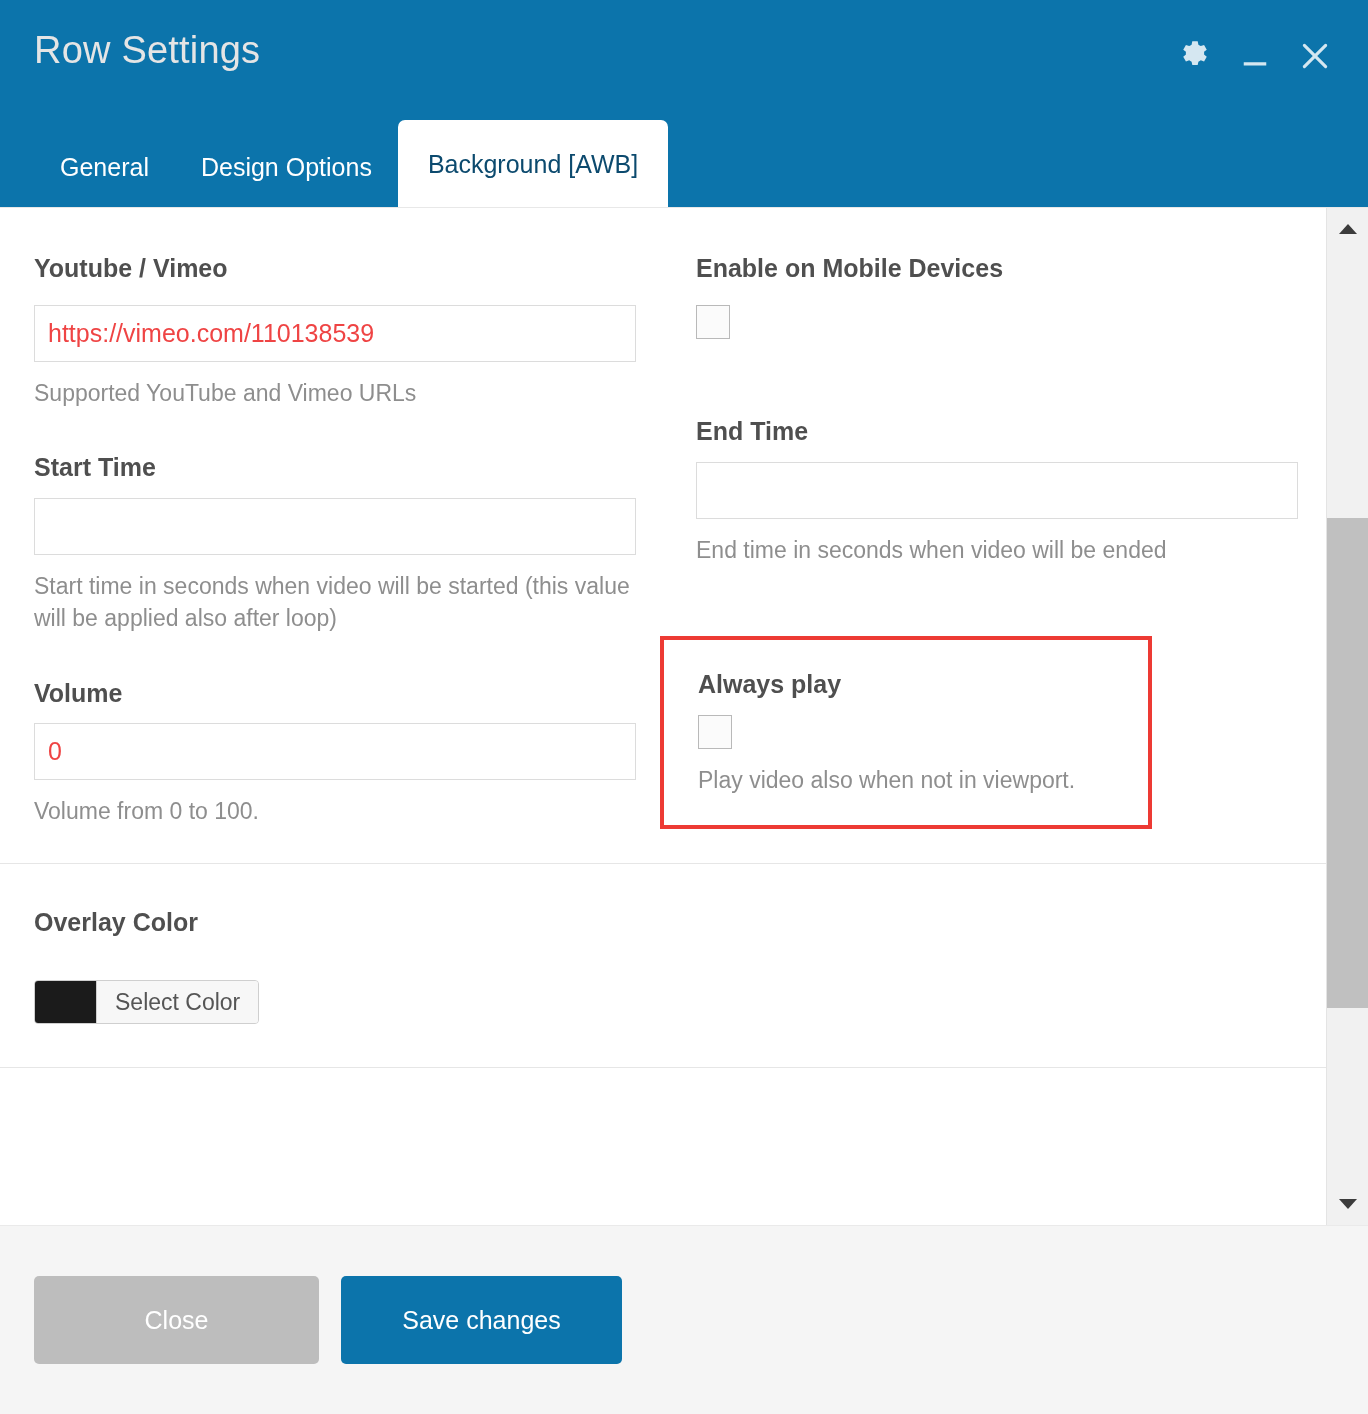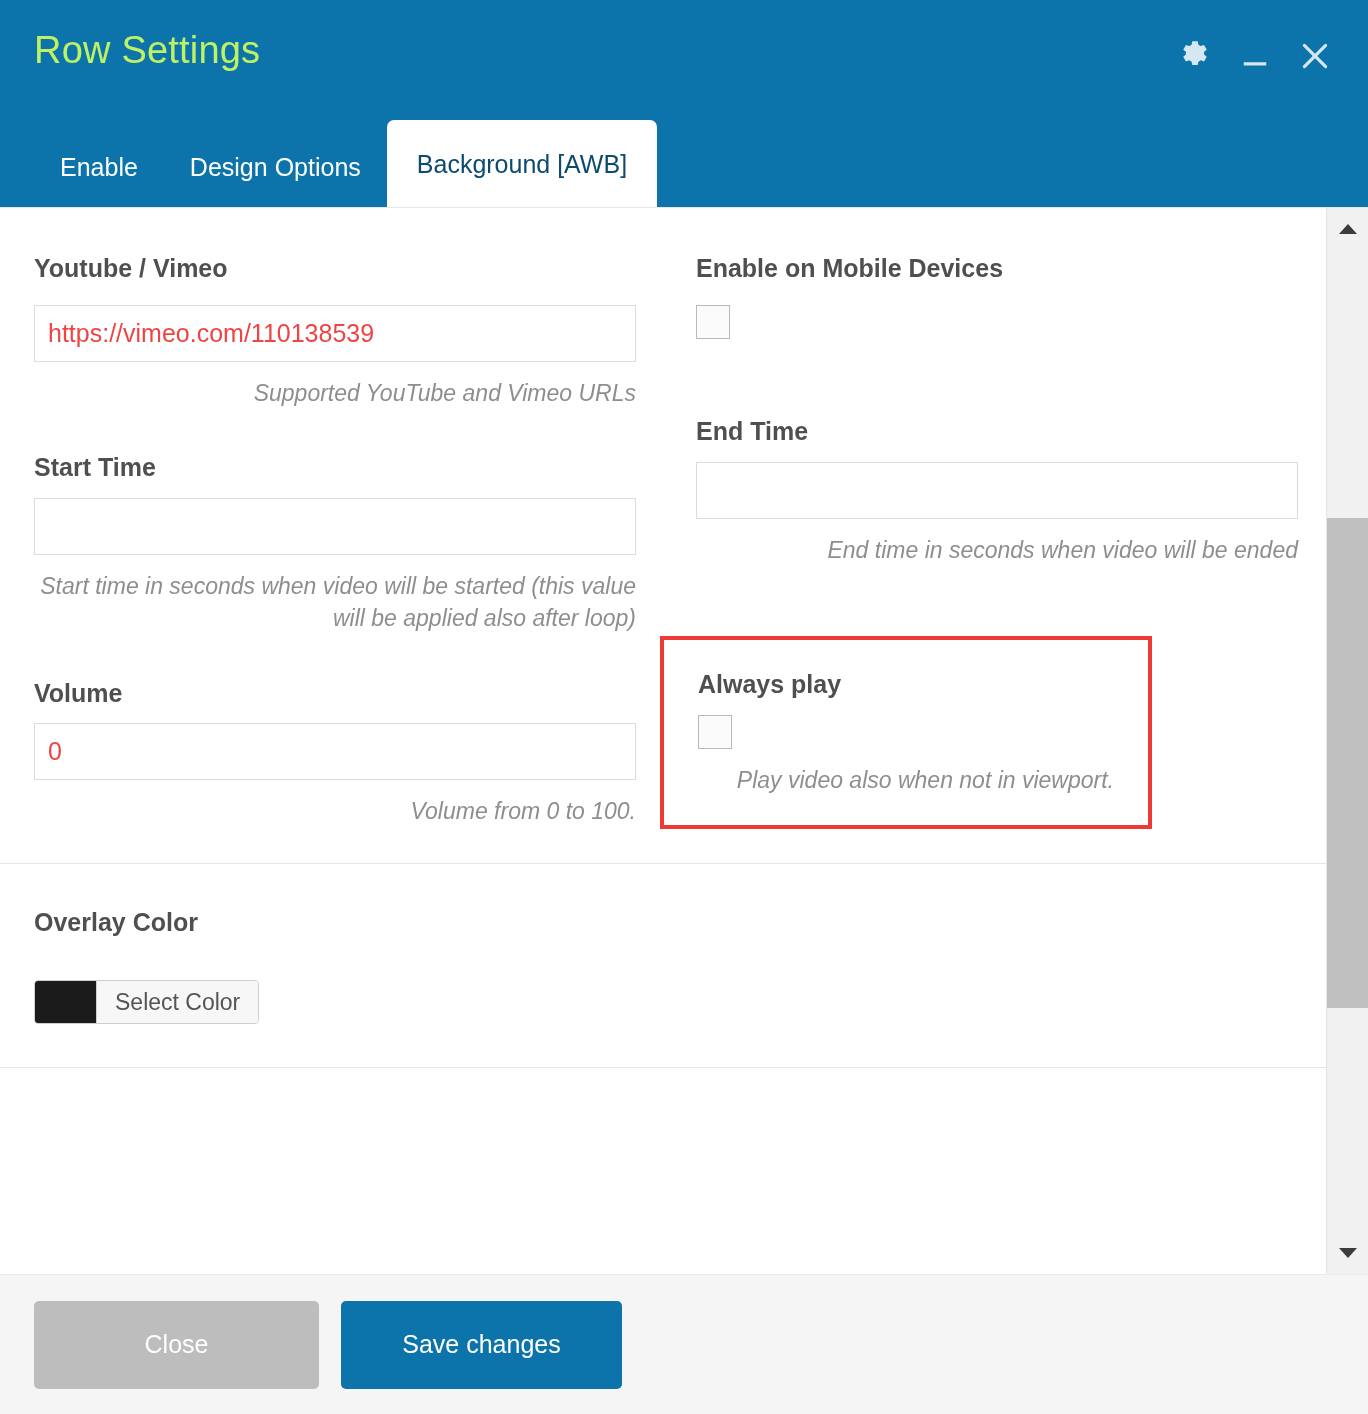--- a/index.html
+++ b/index.html
@@ -28,21 +28,21 @@
     height: 207px;
     position: relative;
     flex: 0 0 auto;
   }
   .modal-title {
     position: absolute;
     left: 34px;
     top: 28px;
     font-size: 38px;
     font-weight: 400;
-    color: #bef264;
+    color: #e5e5e5;
     letter-spacing: 0.2px;
     line-height: 1.2;
     text-align: center;
   }
   .header-controls {
     position: absolute;
     right: 34px;
     top: 32px;
     display: flex;
     align-items: center;
@@ -134,25 +134,23 @@
     color: #ef4444;
     padding: 0 13px;
     font-family: "Liberation Sans", sans-serif;
     outline: none;
     display: block;
   }
   .text-input::placeholder { color: #b5b5b5; }
 
   .help-text {
     font-size: 23px;
-    font-style: italic;
     color: #8e8e8e;
     margin-top: 16px;
     line-height: 1.38;
-    text-align: right;
   }
 
   .checkbox {
     width: 34px;
     height: 34px;
     border: 1px solid #b9b9b9;
     background: #fbfbfb;
     display: block;
     cursor: pointer;
   }
@@ -223,21 +221,21 @@
     width: 42px;
     top: 310px;
     height: 490px;
     background: #c0c0c0;
     cursor: pointer;
   }
 
   
   .modal-footer {
     flex: 0 0 auto;
-    height: 140px;
+    height: 189px;
     background: #f5f5f5;
     border-top: 1px solid #eaeaea;
     display: flex;
     align-items: center;
     padding: 0 34px;
     gap: 22px;
   }
   .btn {
     border: none;
     border-radius: 5px;
@@ -281,21 +279,21 @@
       </div>
       <div class="hdr-icon">
         <svg width="34" height="34" viewBox="0 0 24 24" stroke="currentColor" stroke-width="2.2" fill="none" stroke-linecap="round">
           <line x1="4.5" y1="4.5" x2="19.5" y2="19.5"></line>
           <line x1="19.5" y1="4.5" x2="4.5" y2="19.5"></line>
         </svg>
       </div>
     </div>
 
     <div class="tabs">
-      <div class="tab">Enable</div>
+      <div class="tab">General</div>
       <div class="tab">Design Options</div>
       <div class="tab active">Background [AWB]</div>
     </div>
   </div>
 
   <div class="modal-body">
 
     <div class="scroll-area">
 
       <div class="section pane-1">

